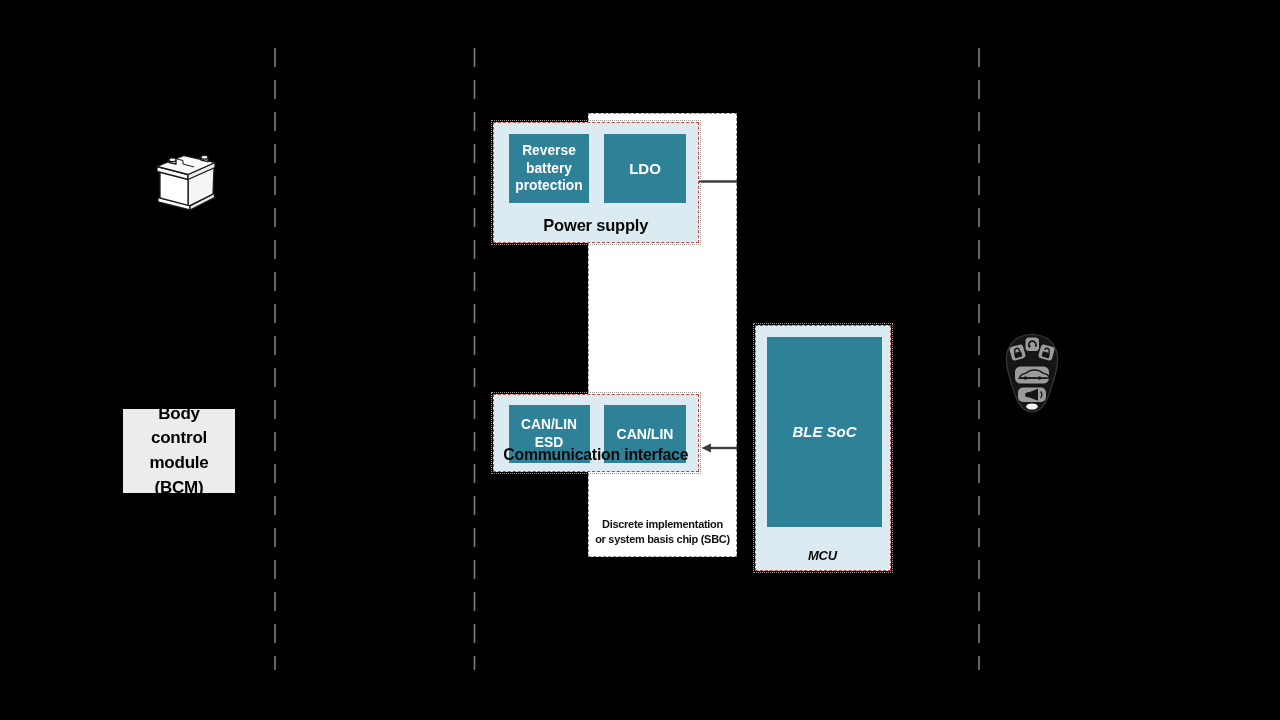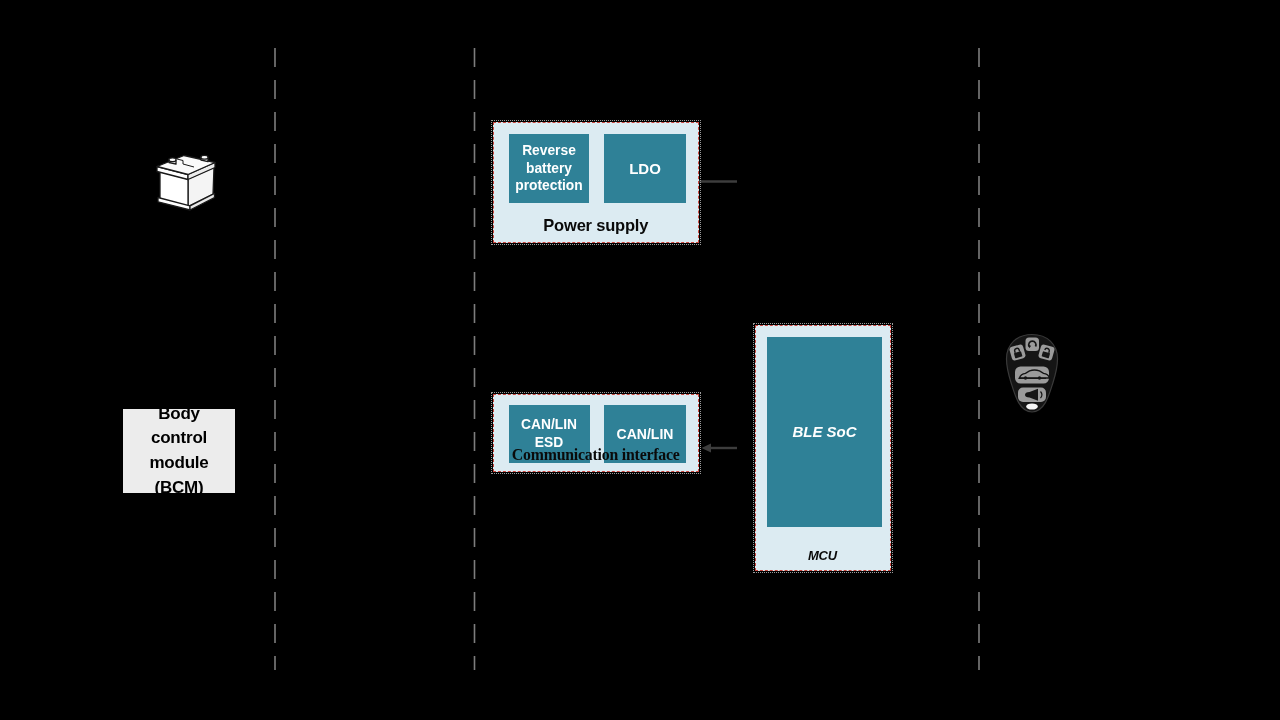--- a/index.html
+++ b/index.html
@@ -101,20 +101,26 @@
   .icon-holder {
     position: absolute;
     z-index: 3;
   }
 </style>
 </head>
 <body>
 
 <div class="stage">
 
+  <div class="sbc-region">
+    <div class="sbc-caption">
+      <div>Discrete implementation</div>
+      <div>or system basis chip (SBC)</div>
+    </div>
+  </div>
 
   <svg class="lines-layer" width="1280" height="720" viewBox="0 0 1280 720">
     <line x1="275" y1="48" x2="275" y2="670" stroke="#7d7d7d" stroke-width="1.6" stroke-dasharray="19 13"></line>
     <line x1="474.5" y1="48" x2="474.5" y2="670" stroke="#7d7d7d" stroke-width="1.6" stroke-dasharray="19 13"></line>
     <line x1="979" y1="48" x2="979" y2="670" stroke="#7d7d7d" stroke-width="1.6" stroke-dasharray="19 13"></line>
     <line x1="698" y1="181.5" x2="737" y2="181.5" stroke="#3d3d3d" stroke-width="2.4"></line>
     <line x1="709" y1="448" x2="737" y2="448" stroke="#3d3d3d" stroke-width="2.4"></line>
     <polygon points="701.5,448 711,443.6 711,452.4" fill="#3d3d3d"></polygon>
   </svg>
 
@@ -161,21 +167,21 @@
     <div class="block-label" style="font-size:16.5px;">Power supply</div>
   </div>
 
   <div class="chip-block" style="left:493px; top:393.5px; width:205.5px; height:78px;">
     <div class="teal-box" style="left:14.5px; top:10.5px; width:81px; height:58px; font-size:13.8px; padding:0 6px;">
       <span>CAN/LIN ESD</span>
     </div>
     <div class="teal-box" style="left:110px; top:10.5px; width:82px; height:58px; font-size:14px;">
       <span>CAN/LIN</span>
     </div>
-    <div class="block-label" style="font-size:15.8px;font-family:Liberation Serif, serif;">Communication interface</div>
+    <div class="block-label" style="font-size:15.8px;">Communication interface</div>
   </div>
 
   <div class="chip-block" style="left:754.5px; top:324.5px; width:136px; height:246px;font-style:italic;">
     <div class="teal-box" style="left:11.5px; top:11.5px; width:115px; height:190px; font-size:15px;">
       <span>BLE SoC</span>
     </div>
     <div class="block-label" style="font-size:13px;">MCU</div>
   </div>
 
   <div class="icon-holder" style="left:1001px; top:333px;">

